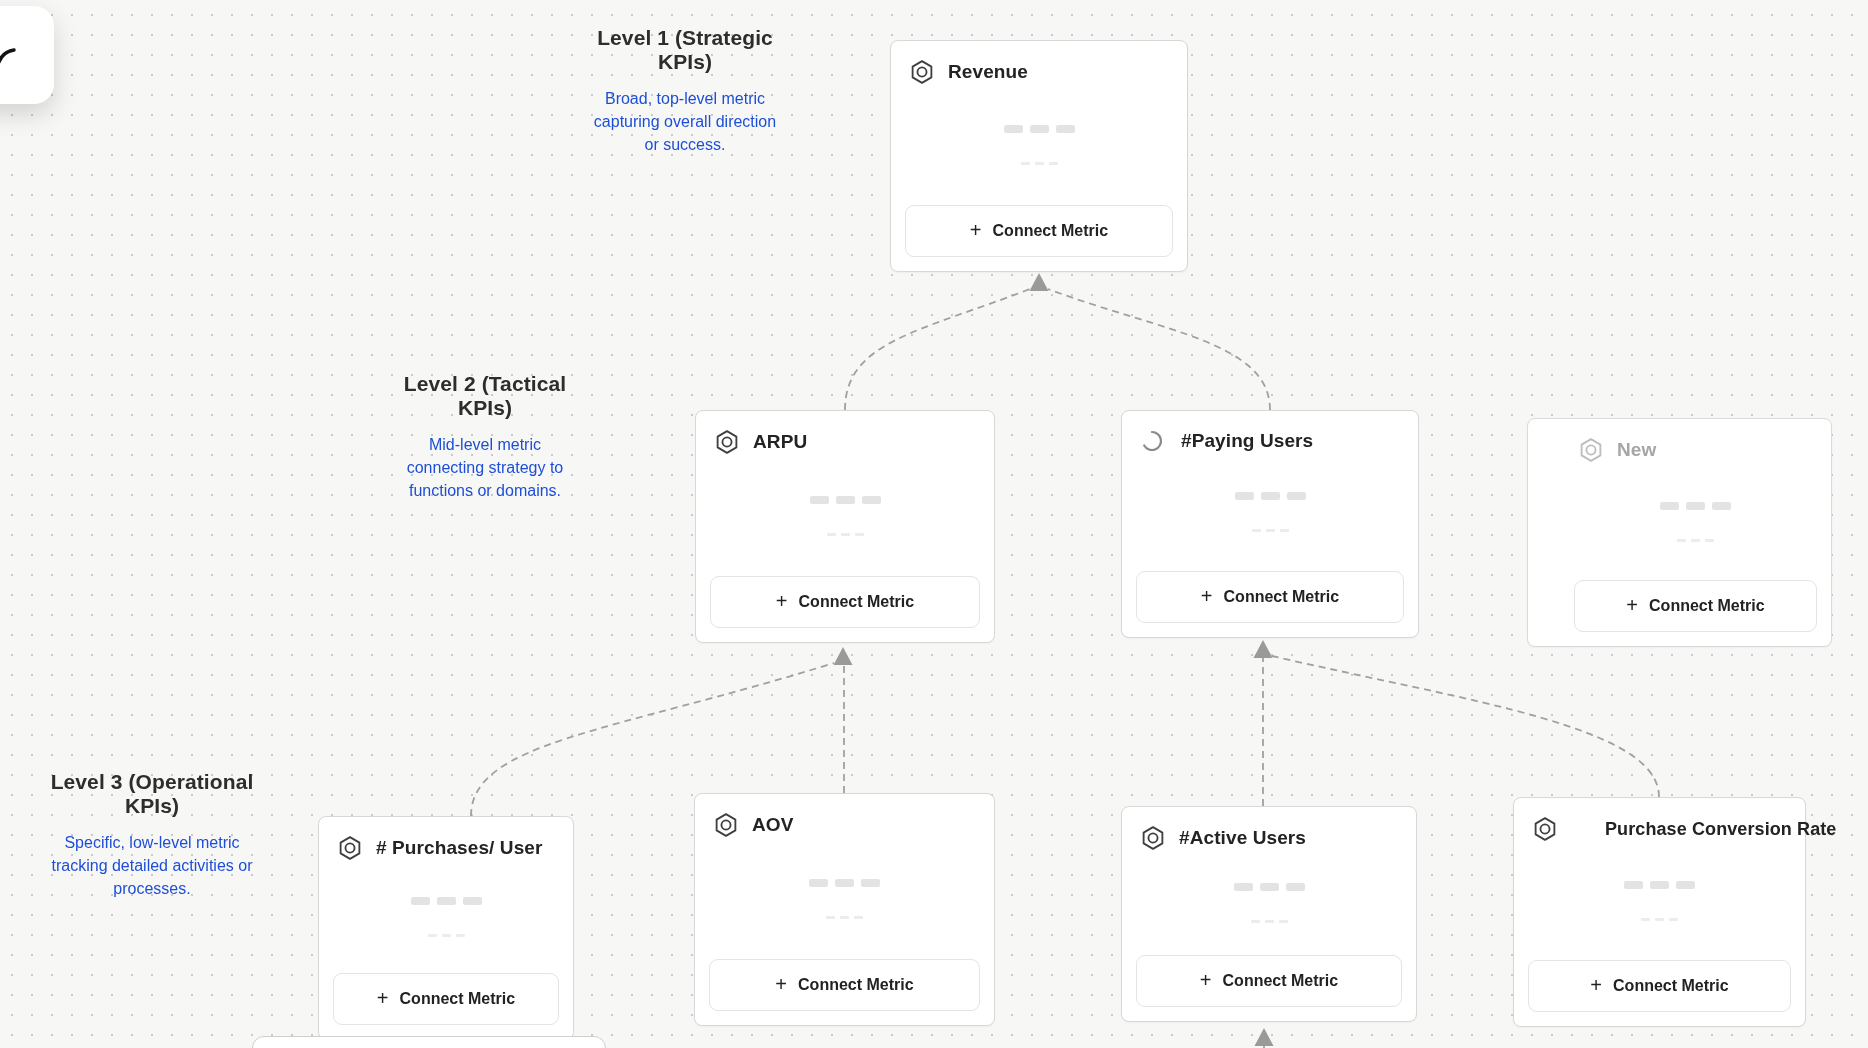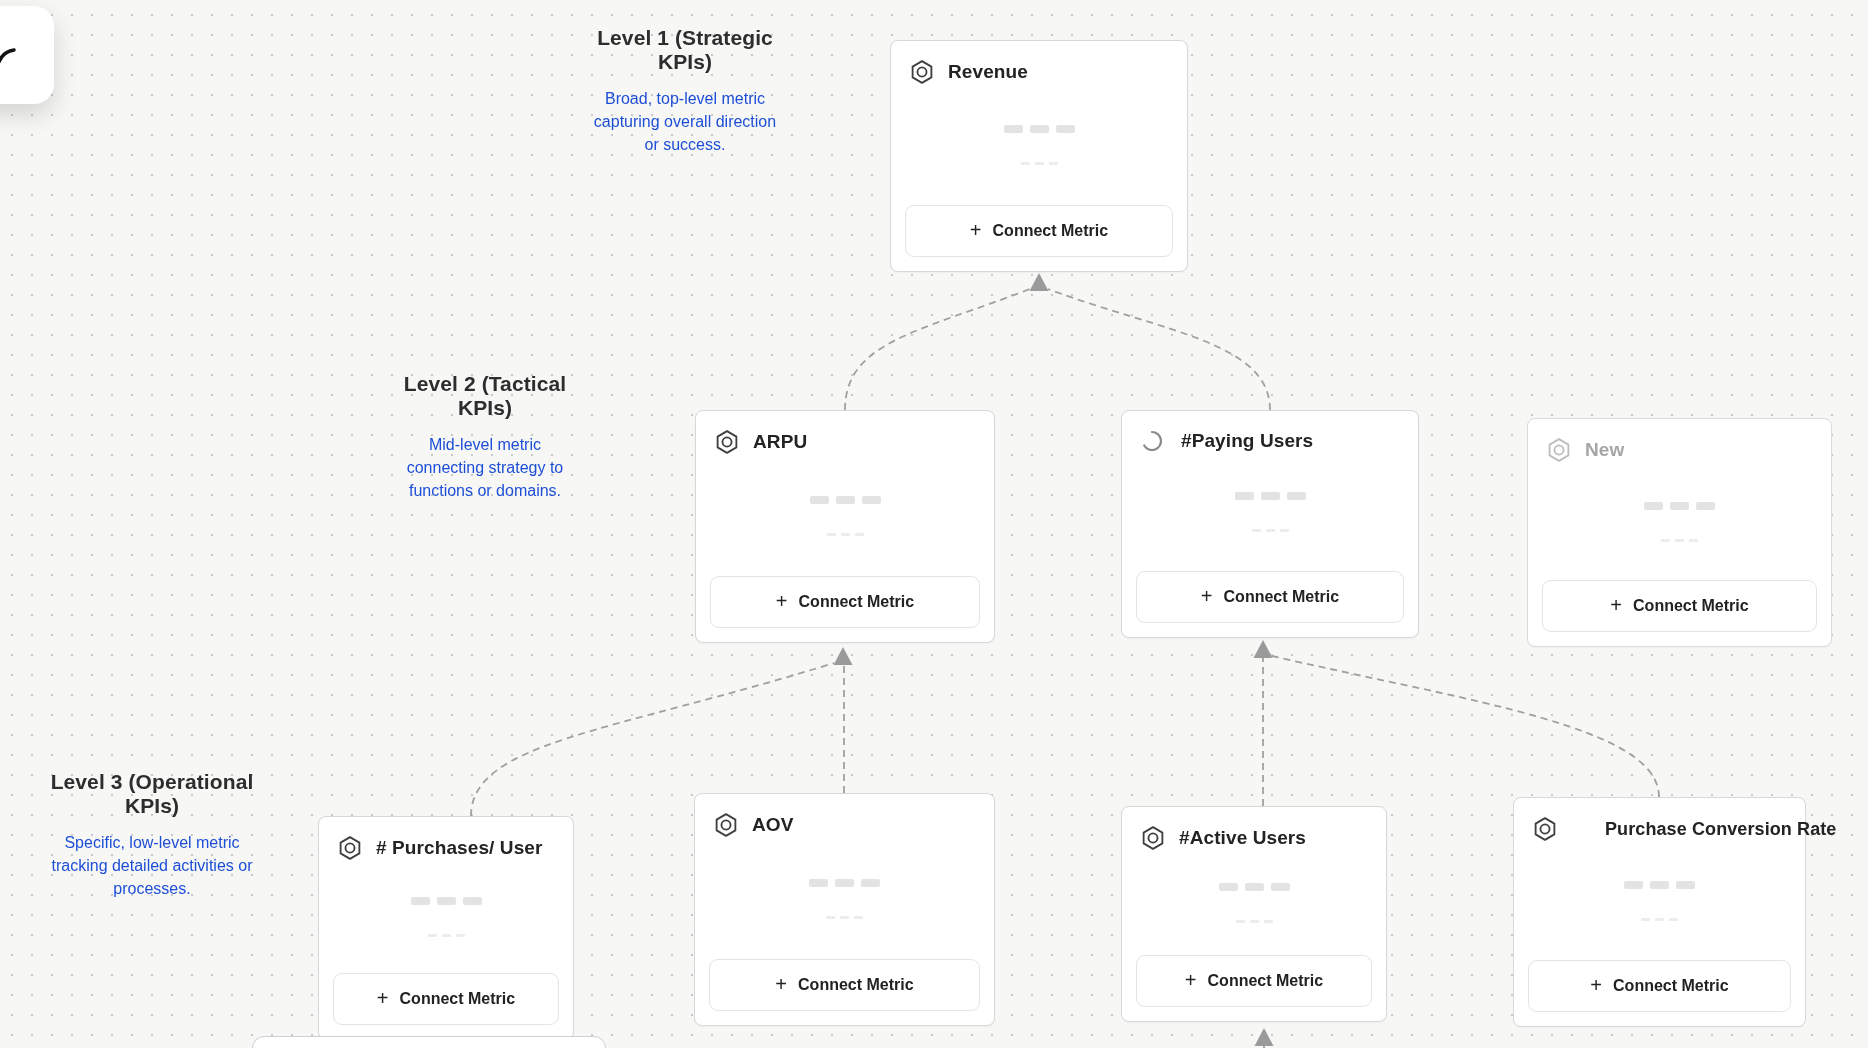--- a/index.html
+++ b/index.html
@@ -25,21 +25,21 @@
   
   .node {
     position:absolute; background:#fff;
     border:1px solid #d8d8d8; border-radius:8px;
     box-shadow:0 1px 2px rgba(0,0,0,.04);
     display:flex; flex-direction:column; box-sizing:border-box;
   }
   .node-header { display:flex; align-items:center; gap:13px; padding:18px 18px 0 18px; color:#3f3f3f; }
   .node-header svg { flex:0 0 auto; display:block; }
   .node-title { font-size:19px; font-weight:700; color:#232323; letter-spacing:.1px; white-space:nowrap; }
-  .node.muted { border-color:#dadada; }
+  .node.muted { border-color:#dadada;padding-left:32px; }
   .node.muted .node-header { color:#bdbdbd; }
   .node.muted .node-title { color:#a6a6a6; }
 
   .skeleton { flex:1 1 auto; display:flex; flex-direction:column; align-items:center; justify-content:center; gap:29px; }
   .skel-row1 { display:flex; gap:7px; }
   .skel-row1 span { width:19px; height:8px; background:#e3e3e3; border-radius:2px; }
   .skel-row2 { display:flex; gap:5px; }
   .skel-row2 span { width:9px; height:3px; background:#ececec; border-radius:1px; }
 
   .connect-btn {
@@ -248,21 +248,21 @@
         <span></span>
         <span></span>
       </div>
   </div>
   <button class="connect-btn">
     <span class="plus">+</span>
     <span>Connect Metric</span>
   </button>
 </div>
 
-<div class="node" style="left:1121px; top:806px; width:266px; height:216px;">
+<div class="node" style="left:1121px; top:806px; width:296px; height:216px;">
   <div class="node-header">
     <svg width="26" height="26" viewBox="0 0 24 24">
       <path d="M12 2 L20.66 7 V17 L12 22 L3.34 17 V7 Z" fill="none" stroke="currentColor" stroke-width="1.7" stroke-linejoin="round"></path>
       <circle cx="12" cy="12" r="4.2" fill="none" stroke="currentColor" stroke-width="1.7"></circle>
     </svg>
     <span class="node-title">#Active Users</span>
   </div>
   <div class="skeleton">
     <div class="skel-row1">
         <span></span>

